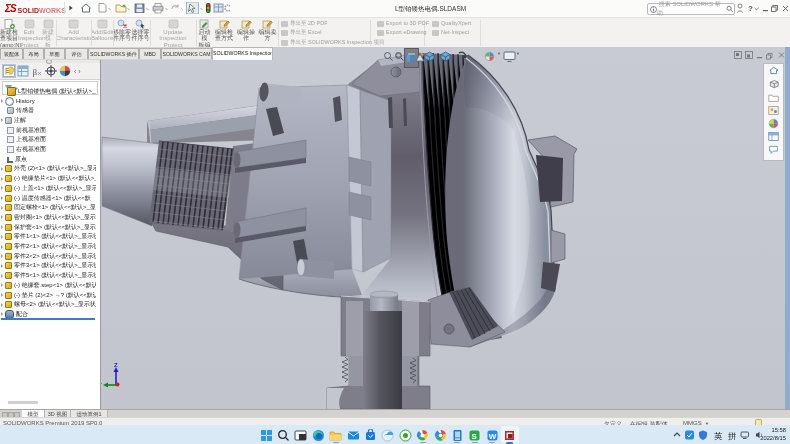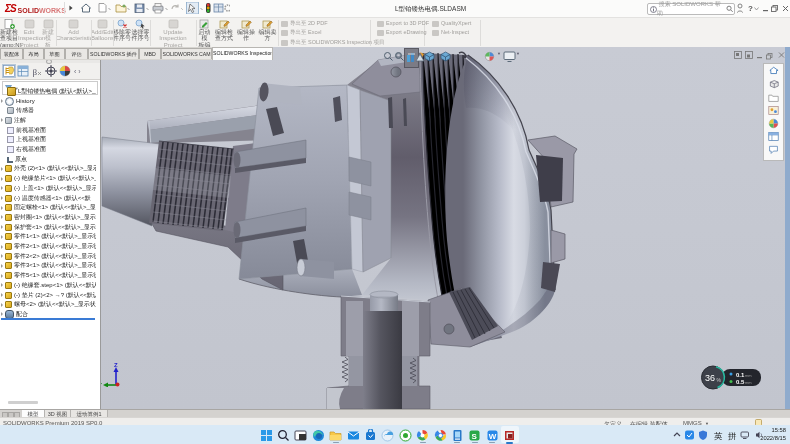--- a/index.html
+++ b/index.html
@@ -567,35 +567,20 @@
 
   <svg class="abs" style="left:98px;top:312px" width="28" height="28" viewBox="0 0 28 28">
     <text x="16" y="8" font-size="6" fill="#2222cc" font-weight="bold">Z</text>
     <path d="M18 26L18 13" stroke="#2222cc" stroke-width="1.6"></path>
       <path d="M18 8l-2.5 5h5z" fill="#2222cc"></path>
     <text x="0" y="28" font-size="6" fill="#118811" font-weight="bold">Y</text>
     <path d="M18 26L10 26" stroke="#118811" stroke-width="1.6"></path>
       <path d="M5 26l5-2.5v5z" fill="#118811"></path>
     <circle cx="19.5" cy="25.5" r="2" fill="#cc2222"></circle>
   </svg>
-  <div id="zbubble">
-    <svg width="62" height="34" viewBox="0 0 62 34">
-      <rect x="22" y="5" width="39" height="17" rx="8" fill="#23252c"></rect>
-      <circle cx="13" cy="13.5" r="11.5" fill="#3d4049" stroke="#2a2c33" stroke-width="1"></circle>
-      <path d="M16 2.7 A11 11 0 0 1 17.5 23.6" fill="none" stroke="#27b9a0" stroke-width="1.6"></path>
-      <text x="5" y="17" font-size="9" fill="#fff">36</text>
-        <text x="16.5" y="17.5" font-size="5" fill="#ccc">%</text>
-      <circle cx="31" cy="10" r="1.5" fill="#3aa0e8"></circle>
-        <text x="36" y="12.5" font-size="6" fill="#fff" font-weight="bold">0.1</text>
-        <text x="45" y="12.5" font-size="4" fill="#999">mm</text>
-      <circle cx="31" cy="17.5" r="1.5" fill="#45c050"></circle>
-        <text x="36" y="20" font-size="6" fill="#fff" font-weight="bold">0.5</text>
-        <text x="45" y="20" font-size="4" fill="#999">mm</text>
-    </svg>
-  </div>
 </div>
 
 <div id="lpanel">
   <div id="lpanel-grip"></div>
   <div id="lpanel-tabs">
       <span style="display:inline-flex;width:14px;height:14px;align-items:center;justify-content:center;background:#fff;border:1px solid #b8c8d8;box-sizing:border-box">
         <svg width="12" height="12" viewBox="0 0 12 12">
           <rect x="0.5" y="0.5" width="11" height="11" fill="#fff" stroke="#7a9ac0" stroke-width="0.8"></rect>
           <path d="M3 2.5v7M3 3.5h3M3 5.5h4M3 7.5h4" stroke="#c89018" stroke-width="1"></path>
           <path d="M5.5 2h4l1.5 3-2 4h-3" fill="#f0c840" stroke="#a07818" stroke-width="0.6" opacity="0.85"></path>

